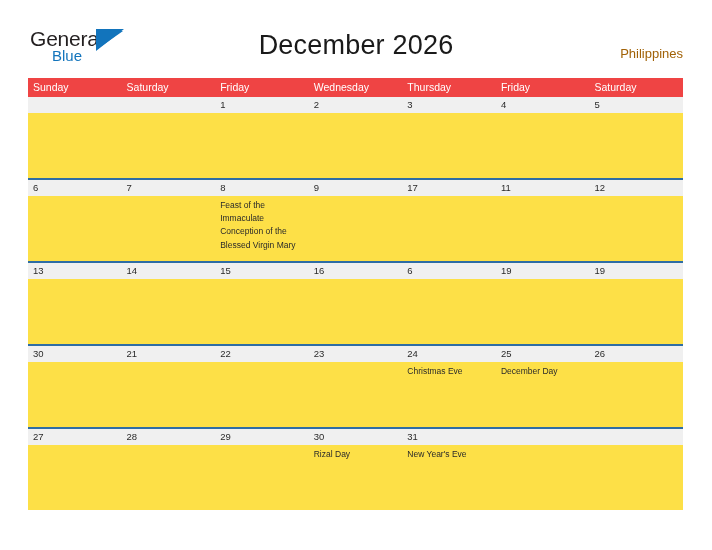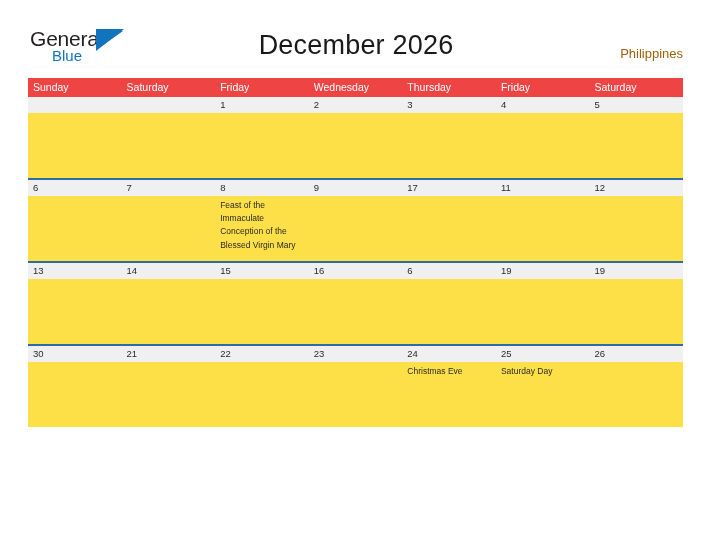--- a/index.html
+++ b/index.html
@@ -246,20 +246,40 @@
             <div class="date-cell">24</div>
             <div class="date-cell">25</div>
             <div class="date-cell">26</div>
           </div>
           <div class="week-events">
             <div class="event-cell"></div>
             <div class="event-cell"></div>
             <div class="event-cell"></div>
             <div class="event-cell"></div>
             <div class="event-cell">Christmas Eve</div>
-            <div class="event-cell">Saturday Day</div>
+            <div class="event-cell">December Day</div>
+            <div class="event-cell"></div>
+          </div>
+        </div>
+        <div class="week-row">
+          <div class="week-dates">
+            <div class="date-cell">27</div>
+            <div class="date-cell">28</div>
+            <div class="date-cell">29</div>
+            <div class="date-cell">30</div>
+            <div class="date-cell">31</div>
+            <div class="date-cell"></div>
+            <div class="date-cell"></div>
+          </div>
+          <div class="week-events">
+            <div class="event-cell"></div>
+            <div class="event-cell"></div>
+            <div class="event-cell"></div>
+            <div class="event-cell">Rizal Day</div>
+            <div class="event-cell">New Year's Eve</div>
+            <div class="event-cell"></div>
             <div class="event-cell"></div>
           </div>
         </div>
       </div>
   </div>
 
 </div>
 
 </body></html>

